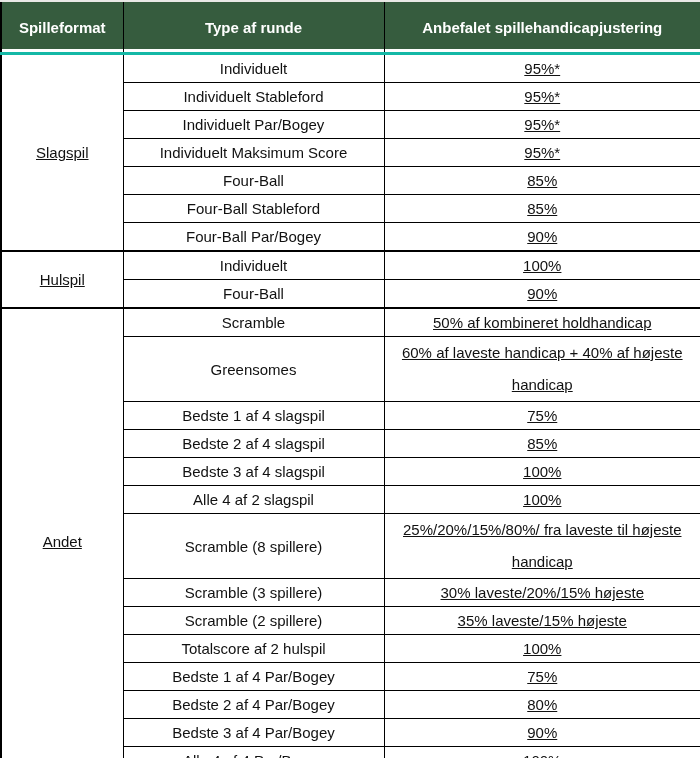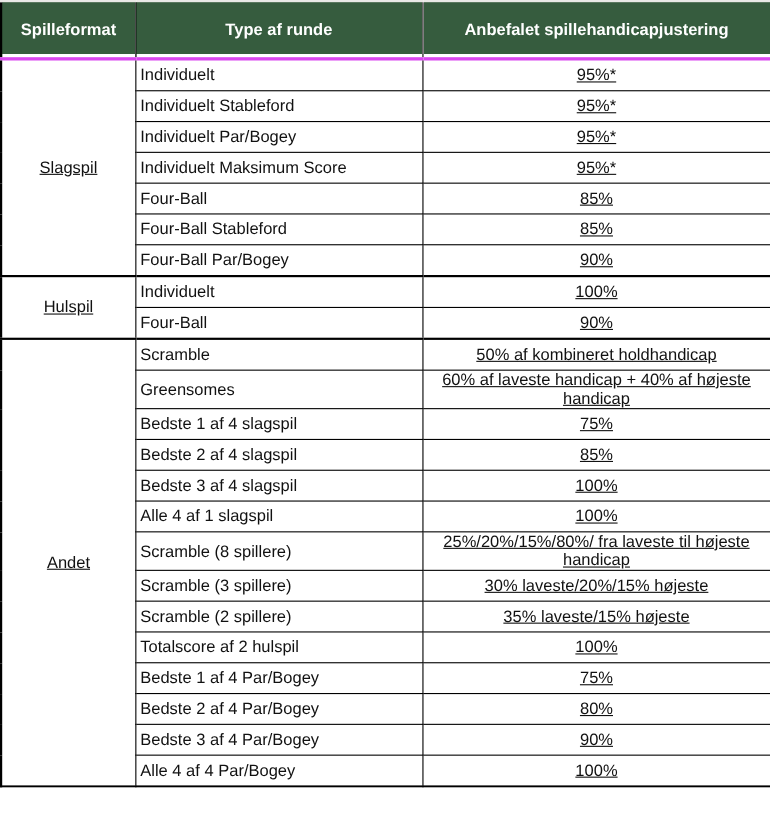--- a/index.html
+++ b/index.html
@@ -27,34 +27,35 @@
   }
   
   table.handicap thead th {
     background: #365C3E;
     color: #ffffff;
     font-weight: bold;
     font-size: 15px;
     height: 50px;
     text-align: center;
     vertical-align: middle;
-    border-bottom: 3px solid #d946ef;
+    border-bottom: 3px solid #14b8a6;
     border-top: 2px solid #e9e9e6;
     box-shadow: inset 0 -3px 0 #ffffff; 
     padding: 0 2px;
   }
   
   table.handicap tbody td {
     height: 27px;
     padding: 0 4px;
     vertical-align: middle;
     background: #ffffff;
+    text-align: center;
   }
   tr.tall td { height: 55px; }
-  tr.tall td.value { line-height: 17px; margin-left: 40px; }
+  tr.tall td.value { line-height: 32px; margin-left: 40px; }
   td.group {
     text-align: center;
     font-size: 15px;
     text-decoration: underline;
   }
   td.type  { text-align: left; }
   td.value { text-align: center; text-decoration: underline; }
   td.bottom-label {
     vertical-align: bottom;
     padding-bottom: 2px;
@@ -137,21 +138,21 @@
       </tr>
       <tr>
         <td class="type">Bedste 2 af 4 slagspil</td>
         <td class="value">85%</td>
       </tr>
       <tr>
         <td class="type">Bedste 3 af 4 slagspil</td>
         <td class="value">100%</td>
       </tr>
       <tr>
-        <td class="type">Alle 4 af 1 slagspil</td>
+        <td class="type">Alle 4 af 2 slagspil</td>
         <td class="value">100%</td>
       </tr>
       <tr class="tall">
         <td class="type bottom-label">Scramble (8 spillere)</td>
         <td class="value">25%/20%/15%/80%/ fra laveste til højeste handicap</td>
       </tr>
       <tr>
         <td class="type">Scramble (3 spillere)</td>
         <td class="value">30% laveste/20%/15% højeste</td>
       </tr>

